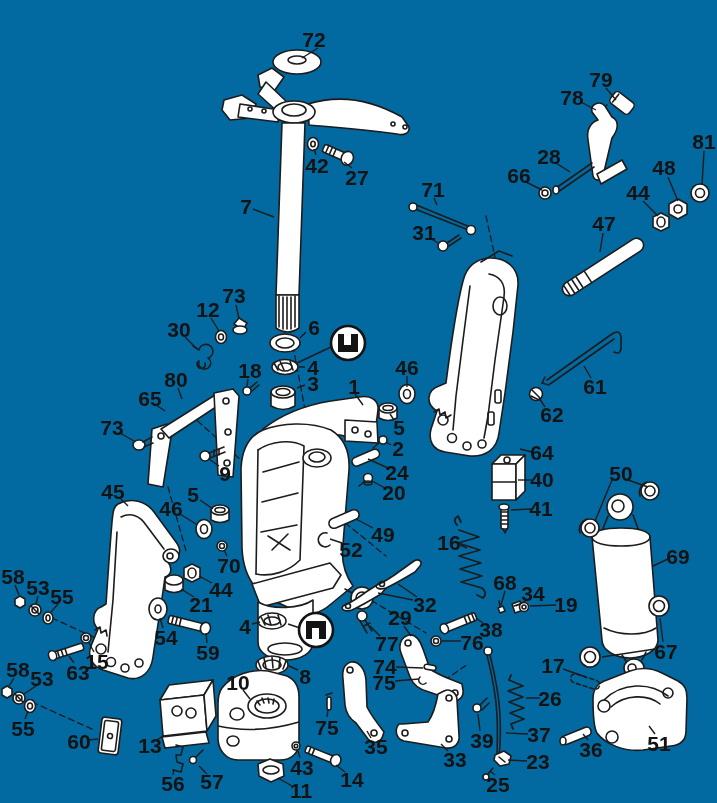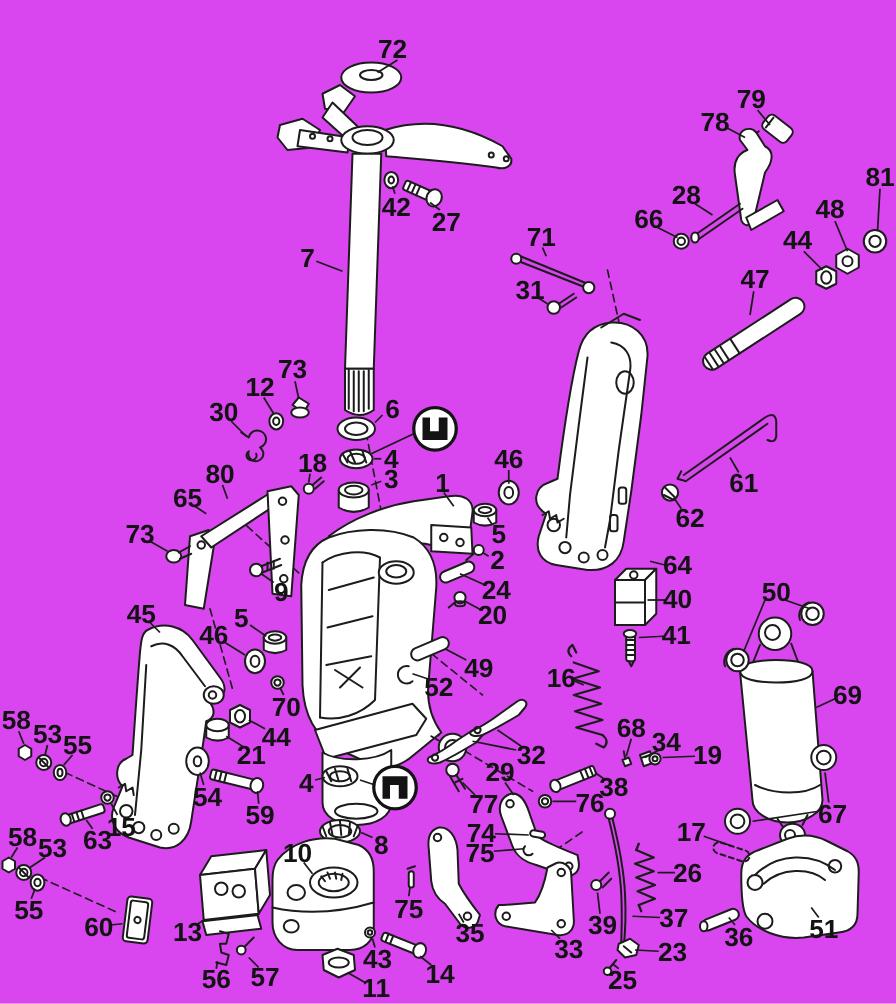--- a/index.html
+++ b/index.html
@@ -1,16 +1,16 @@
 <!DOCTYPE html>
 <html><head>
 <meta charset="utf-8">
 <style>
   html,body{margin:0;padding:0;background:#ffffff;}
-  #stage{position:relative;width:717px;height:803px;background:#d946ef;overflow:hidden;}
+  #stage{position:relative;width:717px;height:803px;background:#0369a1;overflow:hidden;}
   svg{display:block;}
   #artwork{stroke:#1c1c1c;fill:none;stroke-width:1.6;stroke-linecap:round;stroke-linejoin:round;}
   .wfill{fill:#ffffff;}
   .dash{stroke-dasharray:6 4;stroke-width:1.3;}
   .leader{stroke:#1c1c1c;stroke-width:1.4;}
   .lbl{font-family:"Liberation Sans",sans-serif;font-weight:700;font-size:21px;fill:#131313;text-anchor:middle;}
   .grease-ring{fill:#ffffff;stroke:#131313;stroke-width:2.6;}
   .grease-glyph{fill:#131313;stroke:none;}
 </style>
 </head>

